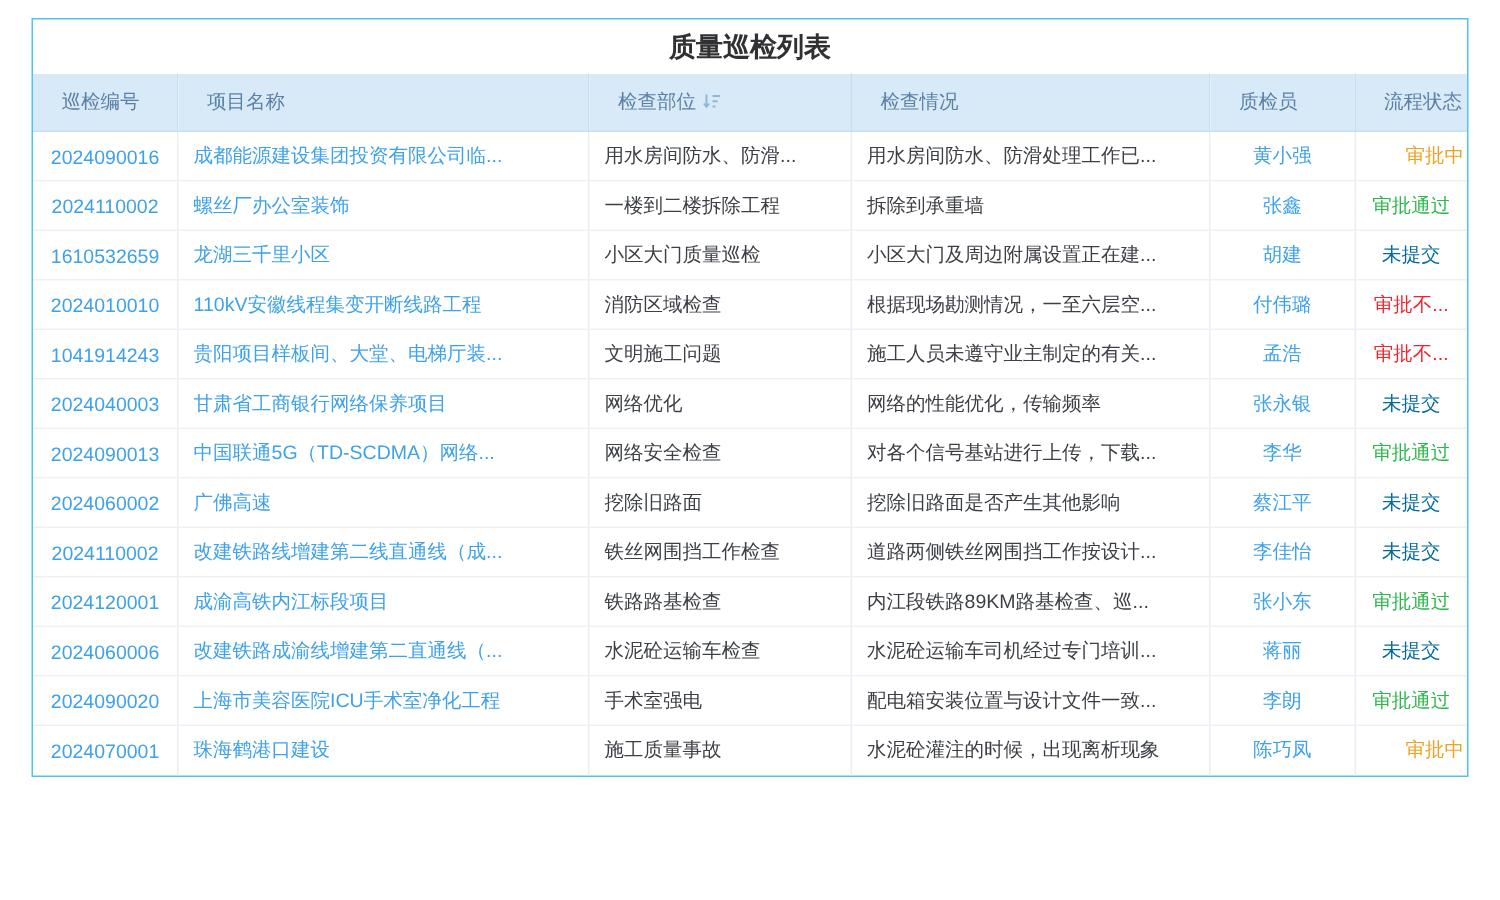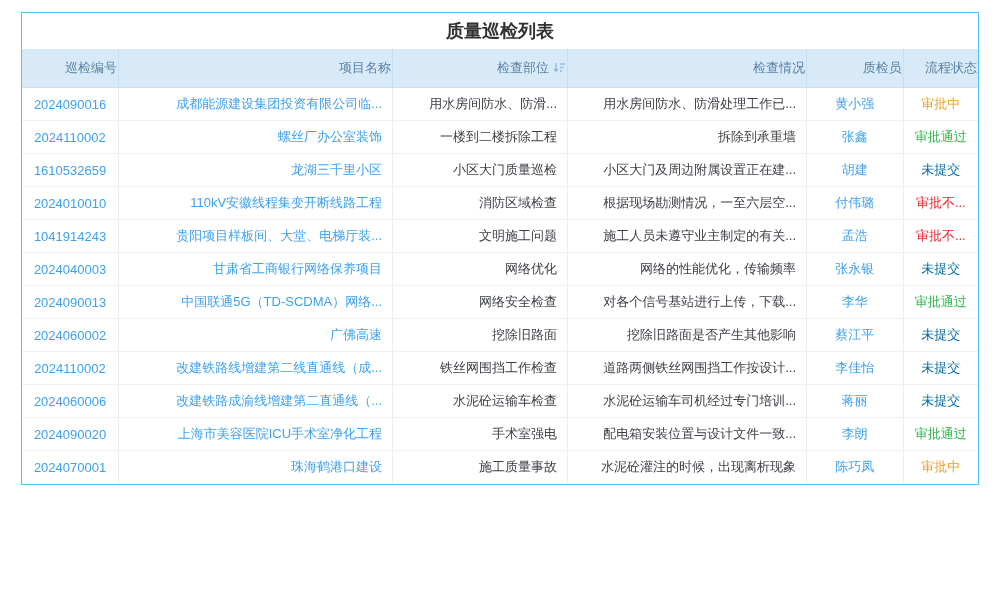--- a/index.html
+++ b/index.html
@@ -22,44 +22,44 @@
     width:100%;
     border-collapse:collapse;
     table-layout:fixed;
     font-size:13px;
   }
   thead th{
     background:#d8eaf8;
     color:#5b80a5;
     font-weight:normal;
     height:36px;
-    text-align:right;
+    text-align:left;
     border-right:1px solid #c9dff1;
     border-bottom:1px solid #c9dff1;
     white-space:nowrap;
     overflow:hidden;
     padding-left:19px;
   }
   thead th:last-child{border-right:none;}
   tbody td{
     height:33px;
     padding:0 10px;
     border-right:1px solid #e9eef4;
     border-bottom:1px solid #edf1f6;
     white-space:nowrap;
     overflow:hidden;
     color:#3c3f45;
     box-sizing:border-box;
   }
   tbody td:last-child{border-right:none;}
   tbody tr:last-child td{border-bottom:none;}
   .ac{text-align:center;padding:0 2px;}
-  .al{text-align:right;}
+  .al{text-align:left;}
   .link{color:#3ea1ec;cursor:pointer;}
-  .st-orange{color:#f0a020;}
+  .st-orange{color:#f0a020;text-align:right;}
   .st-green{color:#2db84b;}
   .st-red{color:#f5222d;}
   .st-violet{color:#0369a1;}
   .sort-icon{
     display:inline-block;
     vertical-align:-2px;
     margin-left:4px;
   }
 </style>
 </head>
@@ -163,20 +163,28 @@
         </tr>
         <tr>
           <td class="ac link">2024110002</td>
           <td class="al link">改建铁路线增建第二线直通线（成...</td>
           <td class="al">铁丝网围挡工作检查</td>
           <td class="al">道路两侧铁丝网围挡工作按设计...</td>
           <td class="ac link">李佳怡</td>
           <td class="ac st-violet">未提交</td>
         </tr>
         <tr>
+          <td class="ac link">2024120001</td>
+          <td class="al link">成渝高铁内江标段项目</td>
+          <td class="al">铁路路基检查</td>
+          <td class="al">内江段铁路89KM路基检查、巡...</td>
+          <td class="ac link">张小东</td>
+          <td class="ac st-green">审批通过</td>
+        </tr>
+        <tr>
           <td class="ac link">2024060006</td>
           <td class="al link">改建铁路成渝线增建第二直通线（...</td>
           <td class="al">水泥砼运输车检查</td>
           <td class="al">水泥砼运输车司机经过专门培训...</td>
           <td class="ac link">蒋丽</td>
           <td class="ac st-violet">未提交</td>
         </tr>
         <tr>
           <td class="ac link">2024090020</td>
           <td class="al link">上海市美容医院ICU手术室净化工程</td>

